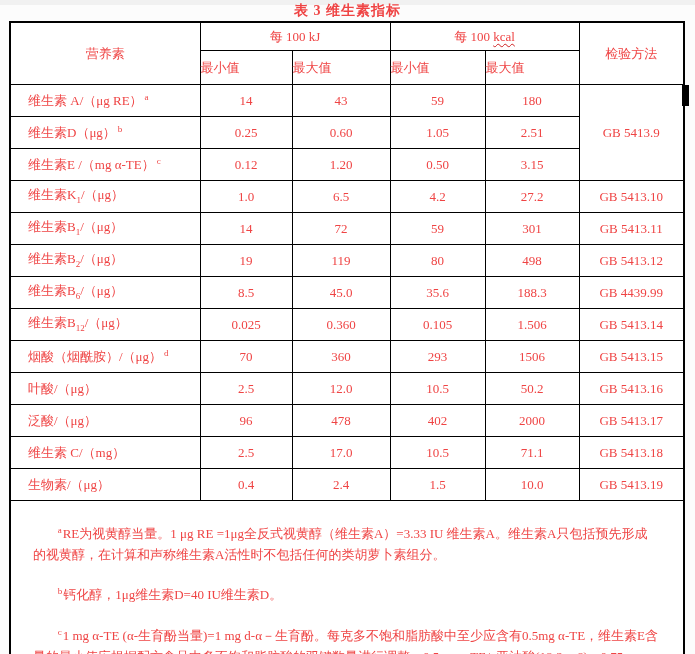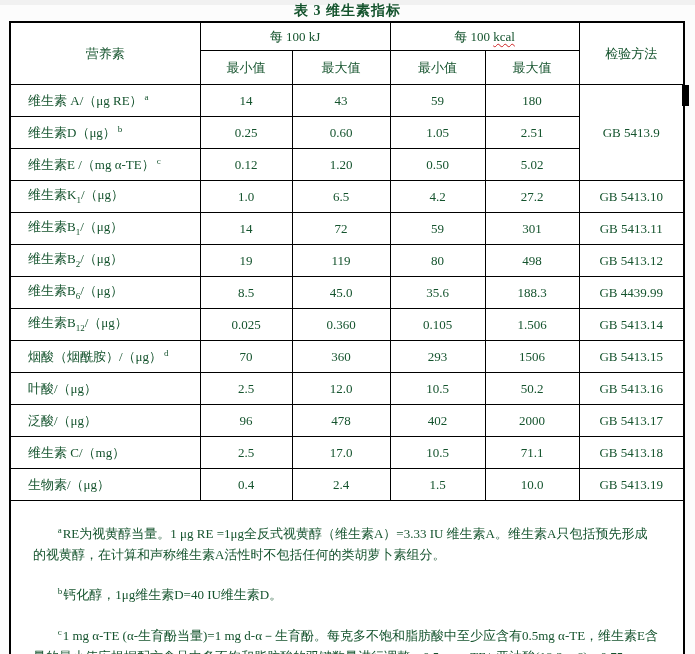--- a/index.html
+++ b/index.html
@@ -1,36 +1,36 @@
 <!DOCTYPE html>
 <html><head>
 <meta charset="utf-8">
 <style>
   html,body { margin:0; padding:0; background:#ffffff; }
   .screen {
     position:relative; width:695px; height:654px; overflow:hidden;
-    background:#fcfcfc; color:#14532d;
+    background:#fcfcfc; color:#ef4444;
     font-family:"Liberation Serif","DejaVu Serif",serif;
   }
   .top-strip { position:absolute; left:0; top:0; width:100%; height:5px; background:#f1f1f1; }
   .doc-title {
     position:absolute; top:2px; left:0; width:100%;
     text-align:center; font-weight:bold; font-size:14px; letter-spacing:1px;
   }
   table.vitamin {
     position:absolute; left:9px; top:21px; width:674px;
     border-collapse:collapse; table-layout:fixed;
     border:2px solid #000; background:#fff;
   }
   .vitamin th, .vitamin td {
     border:1px solid #000; font-size:13px; font-weight:normal;
     padding:0; vertical-align:middle; line-height:1.2;
   }
   thead tr.h1 th { height:27px; text-align:center; }
-  thead tr.h2 th { height:33px; text-align:center; }
+  thead tr.h2 th { height:33px; text-align:left; }
   th.span2 { text-align:center; }
   tbody td { height:31px; }
   td.row-label { text-align:left; padding-left:17px; }
   td.num, td.method { text-align:center; }
   sup.fnref, .row-label sup { font-size:9px; margin-left:2px; }
   .row-label sub { font-size:9px; }
   .wavy {
     text-decoration:underline; text-decoration-style:wavy;
     text-decoration-color:#c22; text-decoration-thickness:1px;
     text-underline-offset:2px;
@@ -89,21 +89,21 @@
           <td class="num">0.25</td>
           <td class="num">0.60</td>
           <td class="num">1.05</td>
           <td class="num">2.51</td>
         </tr>
         <tr>
           <td class="row-label"><span>维生素E /（mg α-TE）</span><sup class="fnref">c</sup></td>
           <td class="num">0.12</td>
           <td class="num">1.20</td>
           <td class="num">0.50</td>
-          <td class="num">5.02</td>
+          <td class="num">3.15</td>
         </tr>
         <tr>
           <td class="row-label"><span>维生素K</span><sub>1</sub><span>/（μg）</span></td>
           <td class="num">1.0</td>
           <td class="num">6.5</td>
           <td class="num">4.2</td>
           <td class="num">27.2</td>
           <td class="method">GB 5413.10</td>
         </tr>
         <tr>

